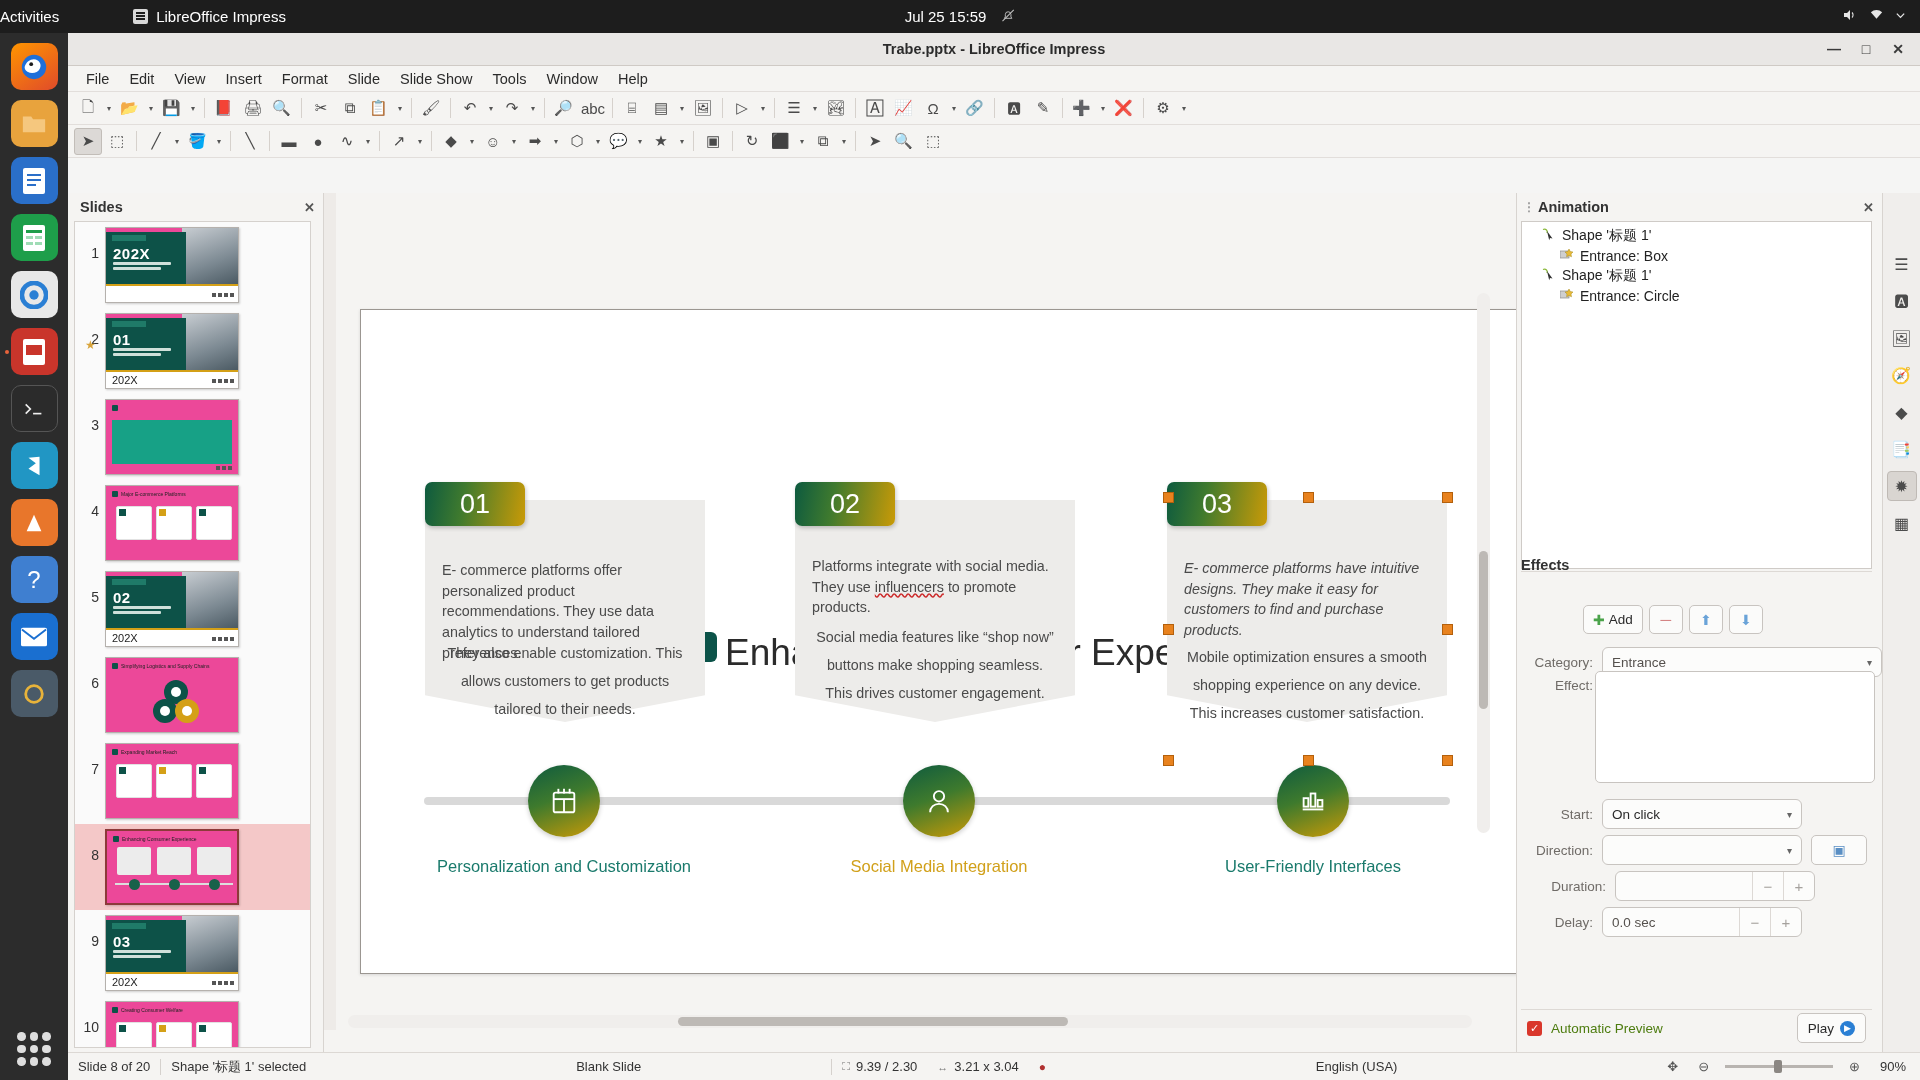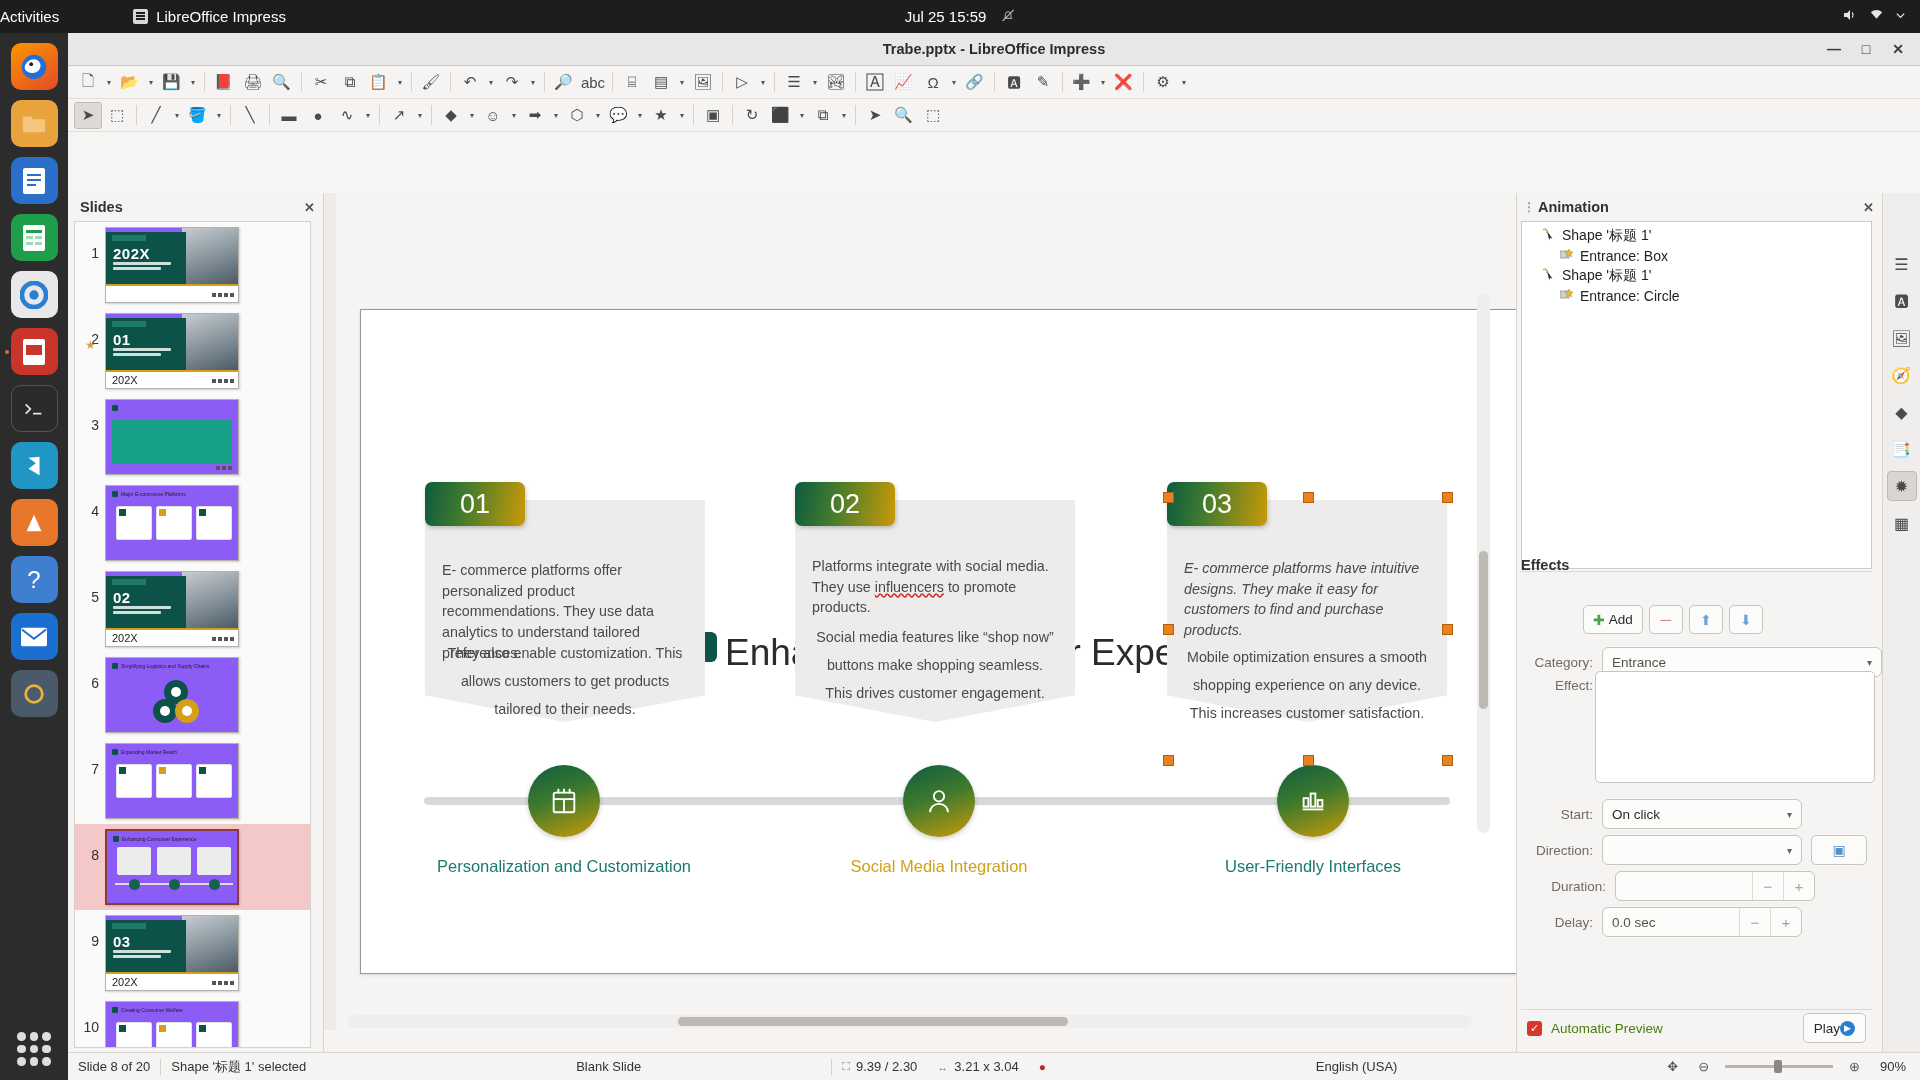--- a/index.html
+++ b/index.html
@@ -109,21 +109,21 @@
     position: absolute; top: 28px; left: 6px; right: 12px; bottom: 4px;
     background: #fafafa; border: 1px solid #d5d1cd; overflow: hidden;
   }
   .thumb-row { display: flex; align-items: flex-start; padding: 5px 4px 5px 0; position: relative; }
   .thumb-row.sel { background: #f4c8c8; }
   .thumb-num {
     width: 30px; text-align: right; padding-right: 6px;
     font-size: 14px; color: #333; padding-top: 18px; flex: none;
   }
   .thumb {
-    width: 134px; height: 76px; background: #8b5cf6;
+    width: 134px; height: 76px; background: #ec4899;
     border: 1px solid #b5b1ad; box-shadow: 1px 1px 2px rgba(0,0,0,.18);
     position: relative; overflow: hidden; flex: none;
   }
   .thumb-row.sel .thumb { border: 2px solid #8c3a3a; }
   .t-anim {
     position: absolute; left: 10px; top: 30px; font-size: 12px; color: #d8a43a;
   }
   .tm-photo {
     position: absolute; right: 0; top: 0; width: 56px; height: 56px;
     background: linear-gradient(160deg,#c8cdd2,#7d8a93 60%,#4b5a63);
@@ -314,21 +314,21 @@
     padding: 0 6px;
   }
   .chk {
     width: 15px; height: 15px; background: #d9372b; border-radius: 3px;
     display: flex; align-items: center; justify-content: center;
     color: #fff; font-size: 11px; flex: none;
   }
   .play-btn {
     height: 30px; padding: 0 10px; background: #fbfbfa;
     border: 1px solid #c8c4c0; border-radius: 5px;
-    display: flex; align-items: center; font-size: 13.5px; color: #2b2b2b;
+    display: flex; align-items: center; gap: 6px; font-size: 13.5px; color: #2b2b2b;
   }
   .play-dot {
     width: 15px; height: 15px; border-radius: 50%; background: #2a7fd4;
     color: #fff; font-size: 9px; display: flex; align-items: center; justify-content: center;
   }
   .ap-divider { position: absolute; left: 4px; right: 10px; height: 1px; background: #ddd9d5; }
 
   
   .siderail {
     position: absolute; right: 0; top: 160px; width: 38px; bottom: 28px;
@@ -486,20 +486,32 @@
 
     <div class="titlebar">
       <span>Trabe.pptx - LibreOffice Impress</span>
       <div class="title-btns">
         <div class="tbtn">—</div>
         <div class="tbtn">□</div>
         <div class="tbtn">✕</div>
       </div>
     </div>
 
+    <div class="menubar" id="menubar">
+        <span>File</span>
+        <span>Edit</span>
+        <span>View</span>
+        <span>Insert</span>
+        <span>Format</span>
+        <span>Slide</span>
+        <span>Slide Show</span>
+        <span>Tools</span>
+        <span>Window</span>
+        <span>Help</span>
+      </div>
 
     <div class="toolbar" id="tb-main">
         <div class="tb-item">🗋</div>
         <div class="tb-caret">▾</div>
         <div class="tb-item">📂</div>
         <div class="tb-caret">▾</div>
         <div class="tb-item">💾</div>
         <div class="tb-caret">▾</div>
         <div class="tb-sep"></div>
         <div class="tb-item">📕</div>

